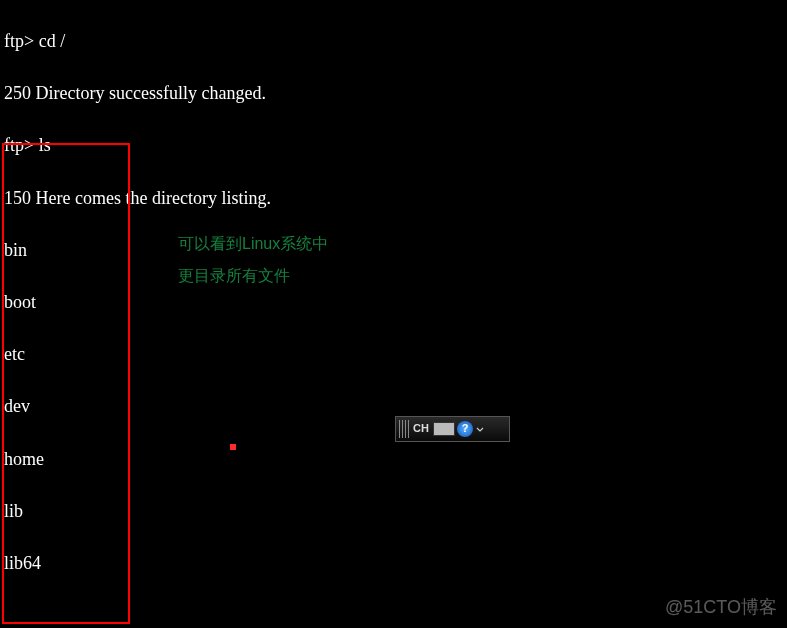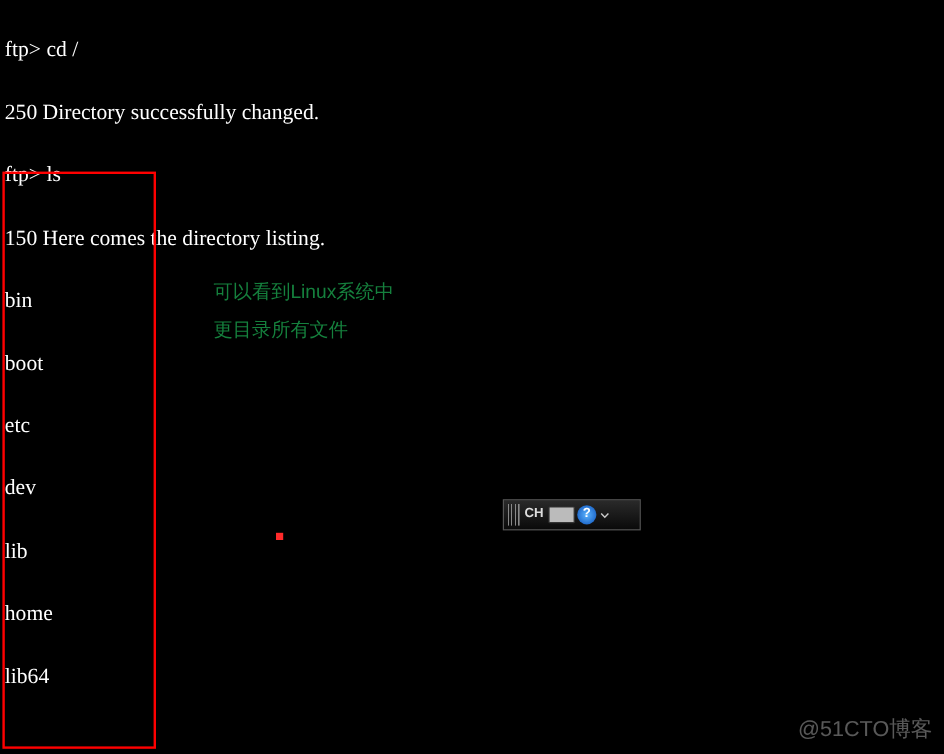--- a/index.html
+++ b/index.html
@@ -56,21 +56,20 @@
       height: 26px;
       background: linear-gradient(#2a2a2a, #0a0a0a);
       border: 1px solid #555;
       display: flex;
       align-items: center;
       gap: 2px;
       padding: 0 3px;
       font-family: Arial, sans-serif;
       font-size: 10px;
       color: #ddd;
-      margin-left: 24px;
     }
     .ime-seg {
       display: flex;
       align-items: center;
       justify-content: center;
       height: 18px;
     }
     .ime-grip {
       width: 10px;
       background: repeating-linear-gradient(90deg,#888 0 1px,transparent 1px 3px);
@@ -118,22 +117,22 @@
 
 <div class="terminal">
 <span class="line"><span>ftp&gt; </span><span>cd /</span></span>
 <span class="line">250 Directory successfully changed.</span>
 <span class="line"><span>ftp&gt; </span><span>ls</span></span>
 <span class="line">150 Here comes the directory listing.</span>
 <span class="line">bin</span>
 <span class="line">boot</span>
 <span class="line">etc</span>
 <span class="line">dev</span>
+<span class="line">home</span>
 <span class="line">lib</span>
-<span class="line">home</span>
 <span class="line">lib64</span>
 
 
 
 
 
 
 
 
 

